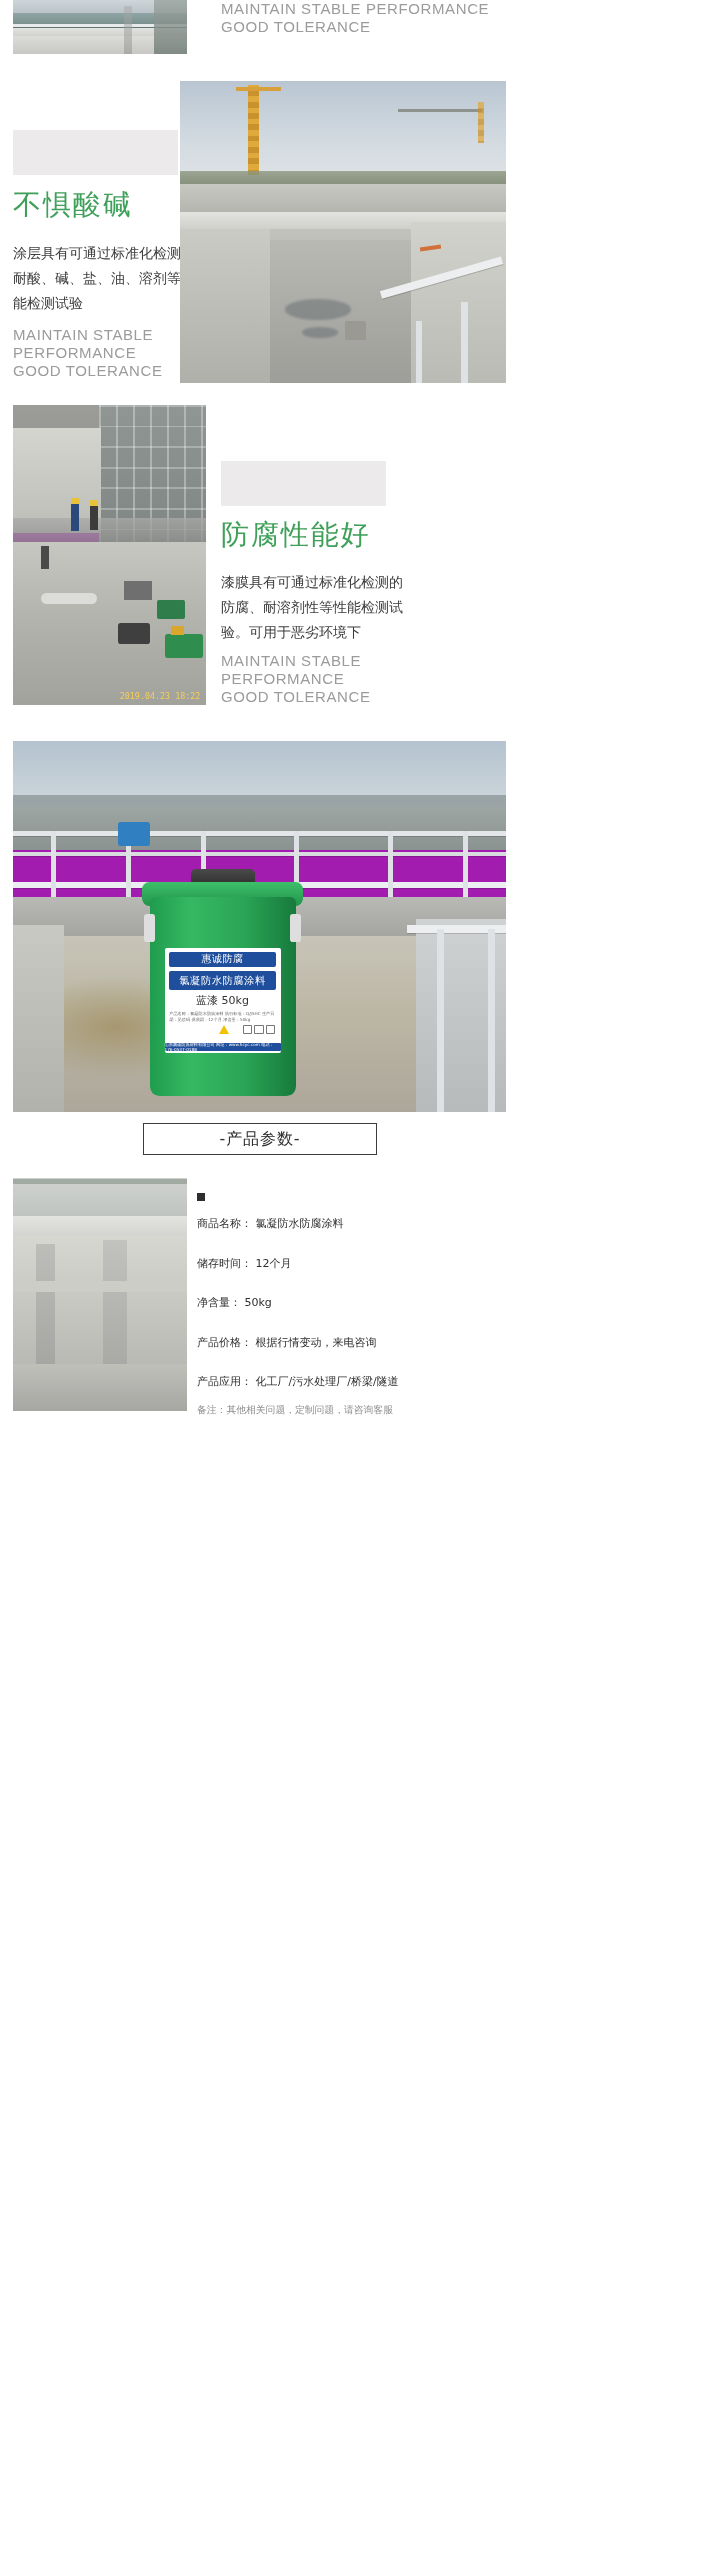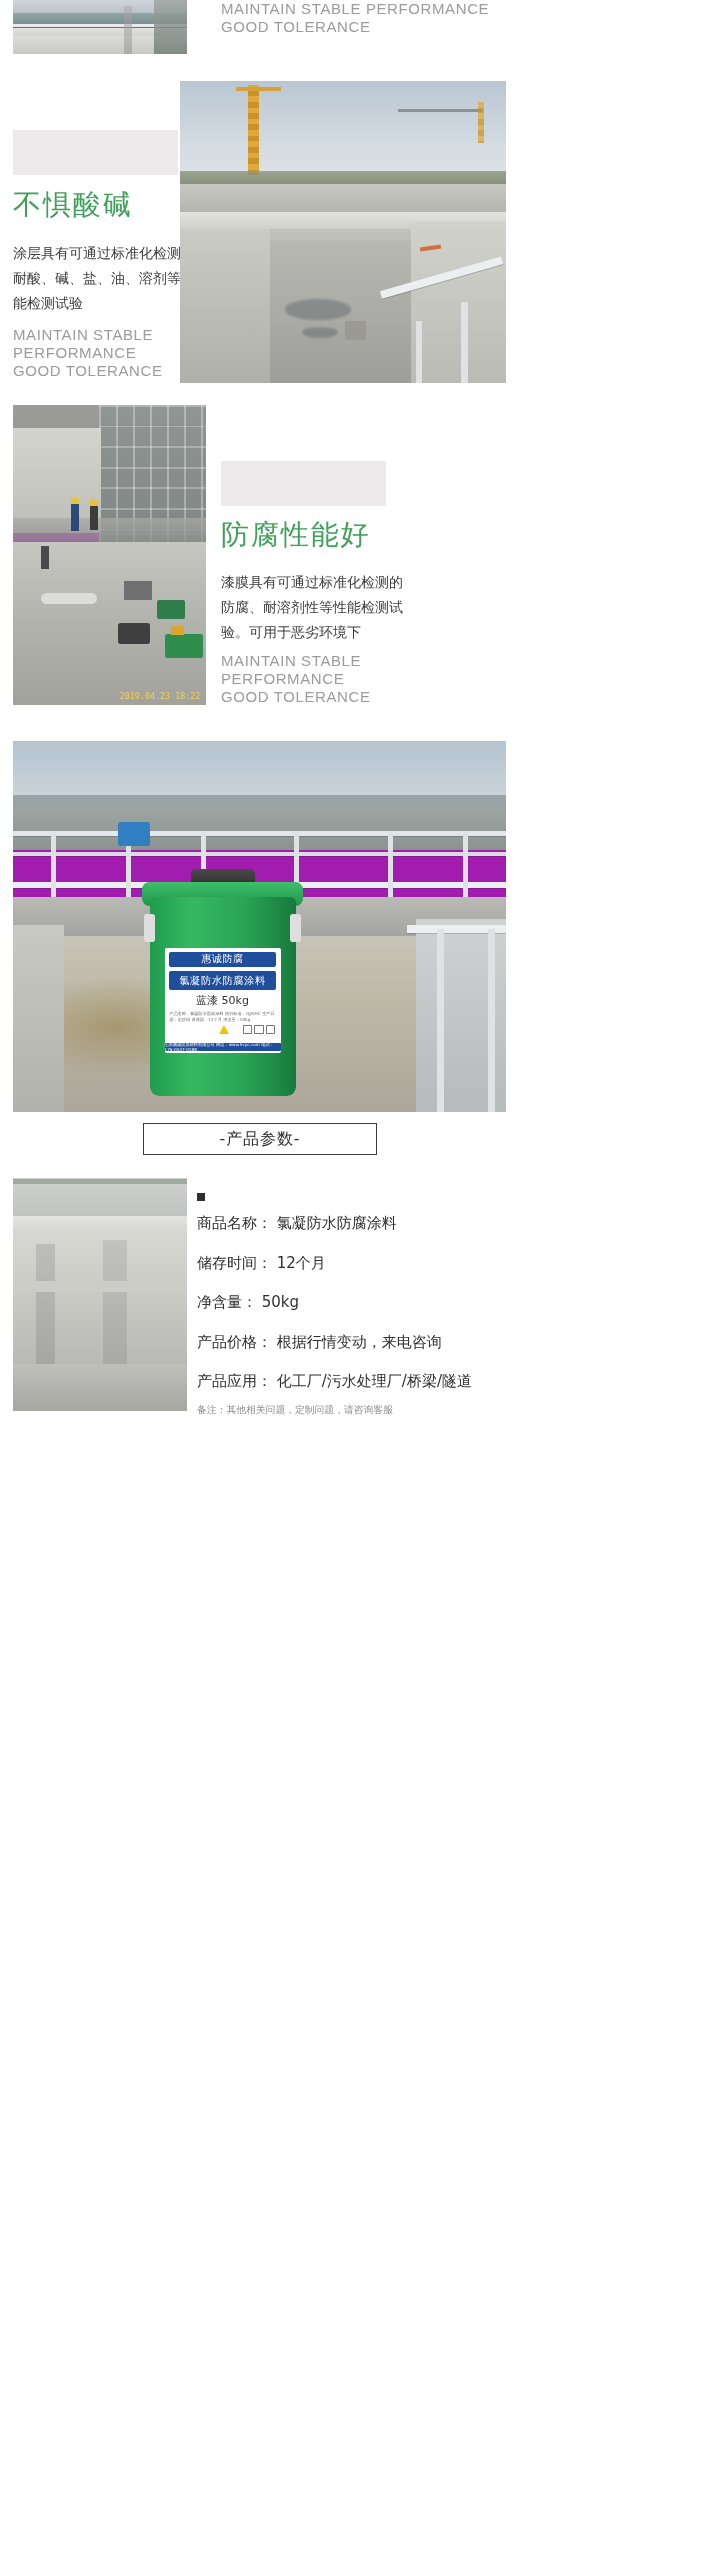--- a/index.html
+++ b/index.html
@@ -196,21 +196,21 @@
     font-family: "DejaVu Sans", sans-serif;
   }
 
   
   .spec-wrap { position: absolute; left: 197px; top: 1214px; width: 309px; }
   .spec-bullet {
     position: absolute; left: 197px; top: 1193px;
     width: 8.4px; height: 8.4px; background: #2e2e2e;
   }
   .spec-row {
-    font-size: 15px; color: #2f2f2f; line-height: 19px;
+    font-size: 11px; color: #2f2f2f; line-height: 19px;
     margin-bottom: 20.6px;
     font-family: "DejaVu Sans", sans-serif;
   }
   .spec-row .k { color: #2f2f2f; }
   .spec-row .v { color: #2f2f2f; }
   .spec-note {
     font-size: 9.8px; color: #8d8d8d; margin-top: -7.5px;
     font-family: "DejaVu Sans", sans-serif;
   }
 </style>

